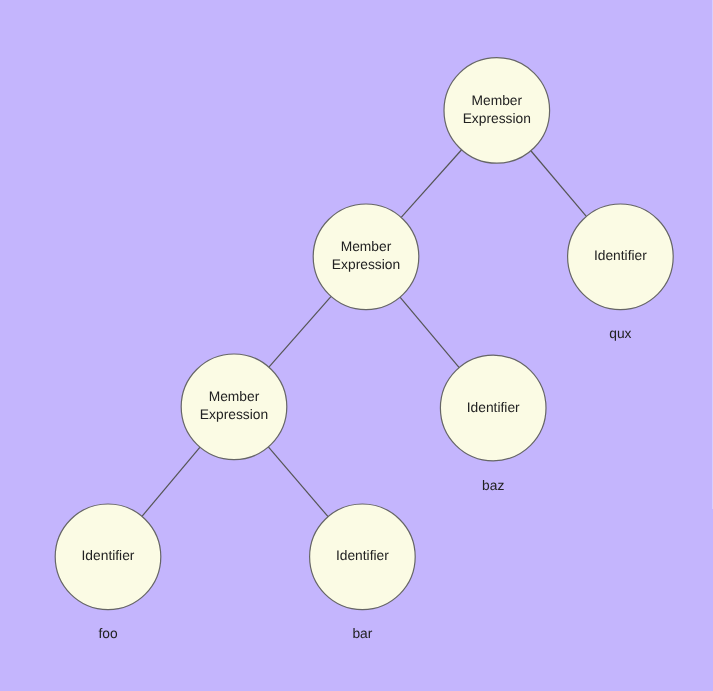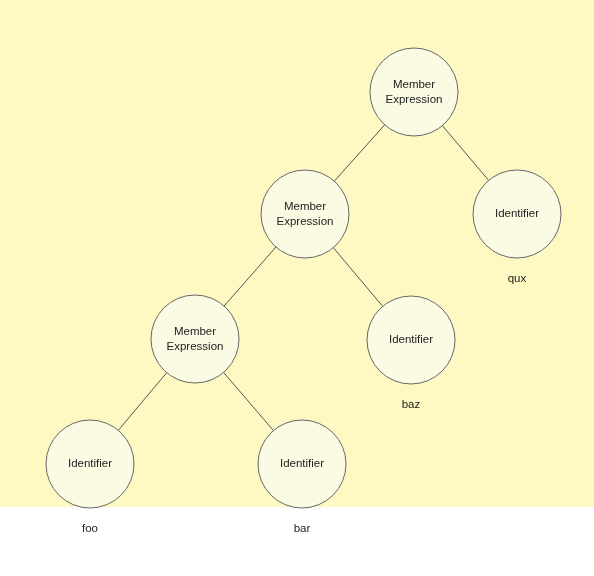--- a/index.html
+++ b/index.html
@@ -9,22 +9,22 @@
   }
   body {
     width: 594px;
     height: 576px;
     font-family: "Liberation Sans", sans-serif;
     overflow: hidden;
   }
   #diagram-root {
     position: relative;
     width: 594px;
-    height: 507px;
-    background: #fef9c3;
+    height: 576px;
+    background: #c4b5fd;
   }
   svg#ast-tree {
     display: block;
     width: 594px;
     height: 576px;
   }
   .edge-line {
     stroke: #555555;
     stroke-width: 1;
     fill: none;

